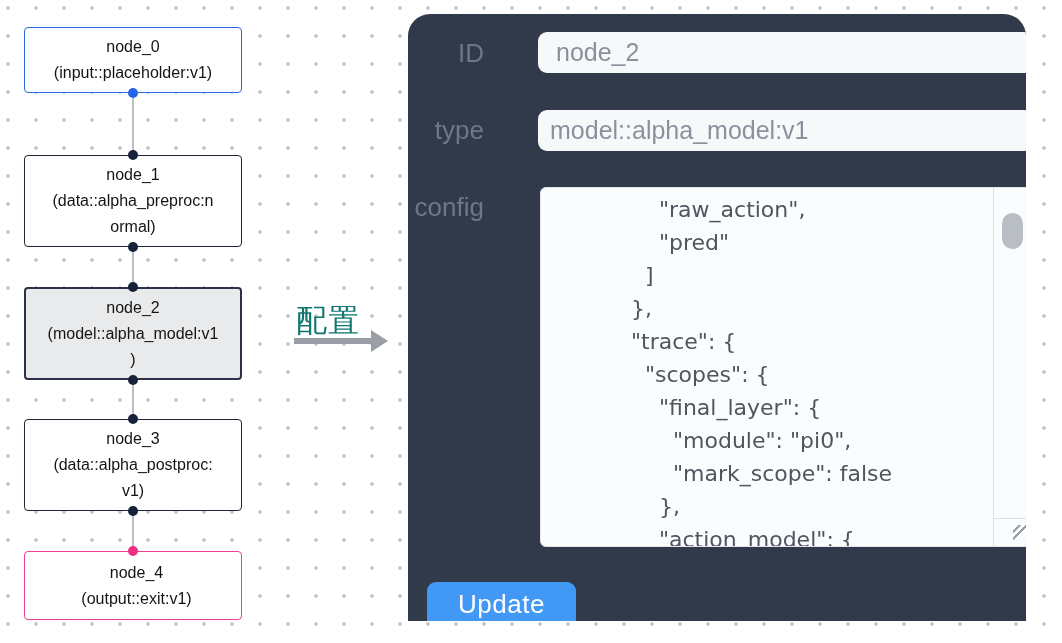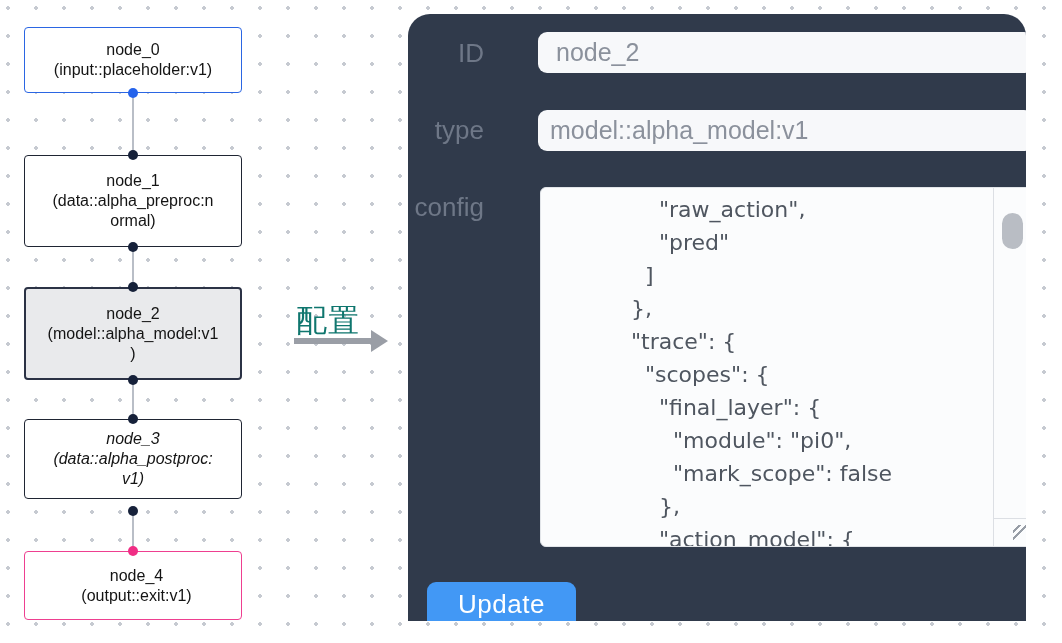--- a/index.html
+++ b/index.html
@@ -19,21 +19,21 @@
     left: 24px;
     width: 218px;
     background: #ffffff;
     border: 1.6px solid #1f2533;
     border-radius: 4px;
     display: flex;
     align-items: center;
     justify-content: center;
     text-align: center;
     font-size: 16px;
-    line-height: 20px;
+    line-height: 26px;
     color: #141414;
     white-space: pre-line;
     z-index: 2;
   }
   .node.blue { border-color: #2b66e3; }
   .node.selected { background: #e9eaec; border: 2.4px solid #2b3245; }
   .node.pink { border-color: #ee3f90; }
 
   .edge {
     position: absolute;
@@ -202,21 +202,21 @@
   <div class="node" style="top:155px;height:92px;">
     <span>node_1
 (data::alpha_preproc:n
 ormal)</span>
   </div>
   <div class="node selected" style="top:287px;height:93px;">
     <span>node_2
 (model::alpha_model:v1
 )</span>
   </div>
-  <div class="node" style="top:419px;height:80px;font-style:italic;">
+  <div class="node" style="top:419px;height:92px;">
     <span>node_3
 (data::alpha_postproc:
 v1)</span>
   </div>
   <div class="node pink" style="top:551px;height:69px;padding-left:7px;">
     <span>node_4
 (output::exit:v1)</span>
   </div>
 
   <div class="handle blue" style="top:88px;"></div>

